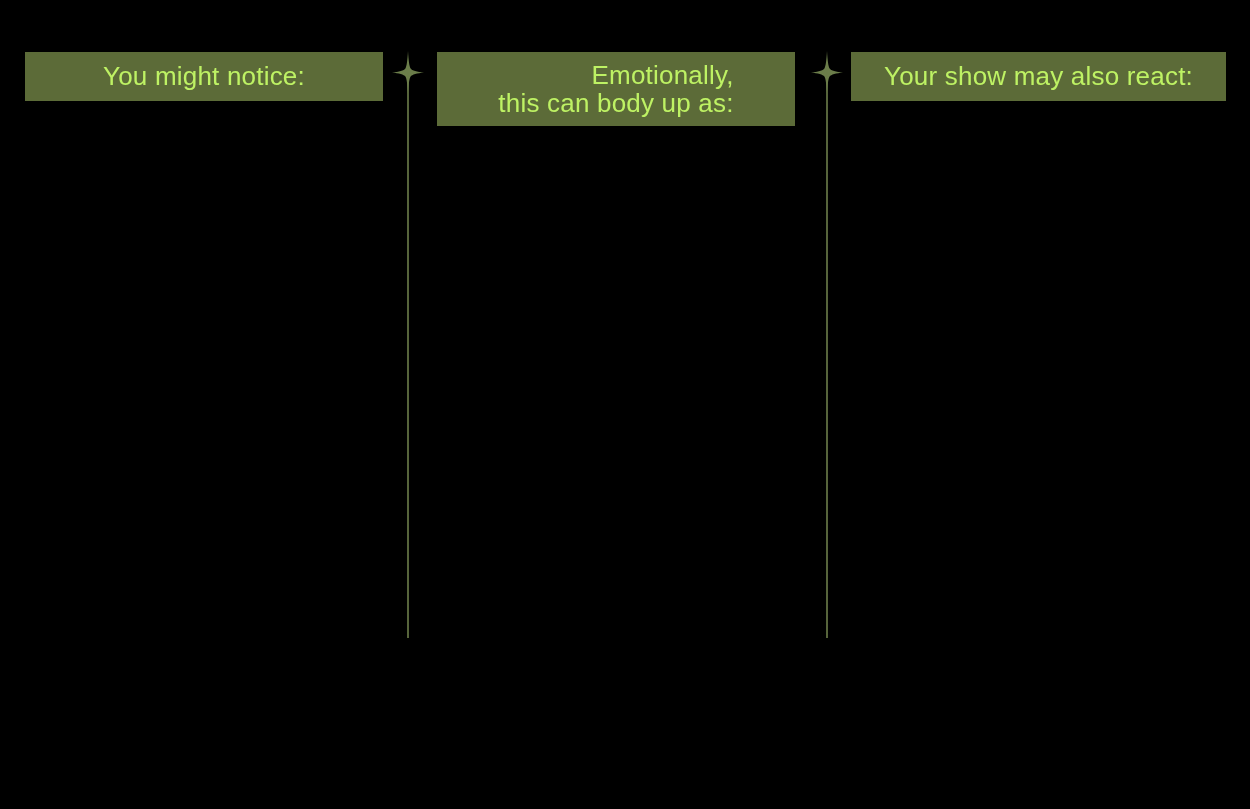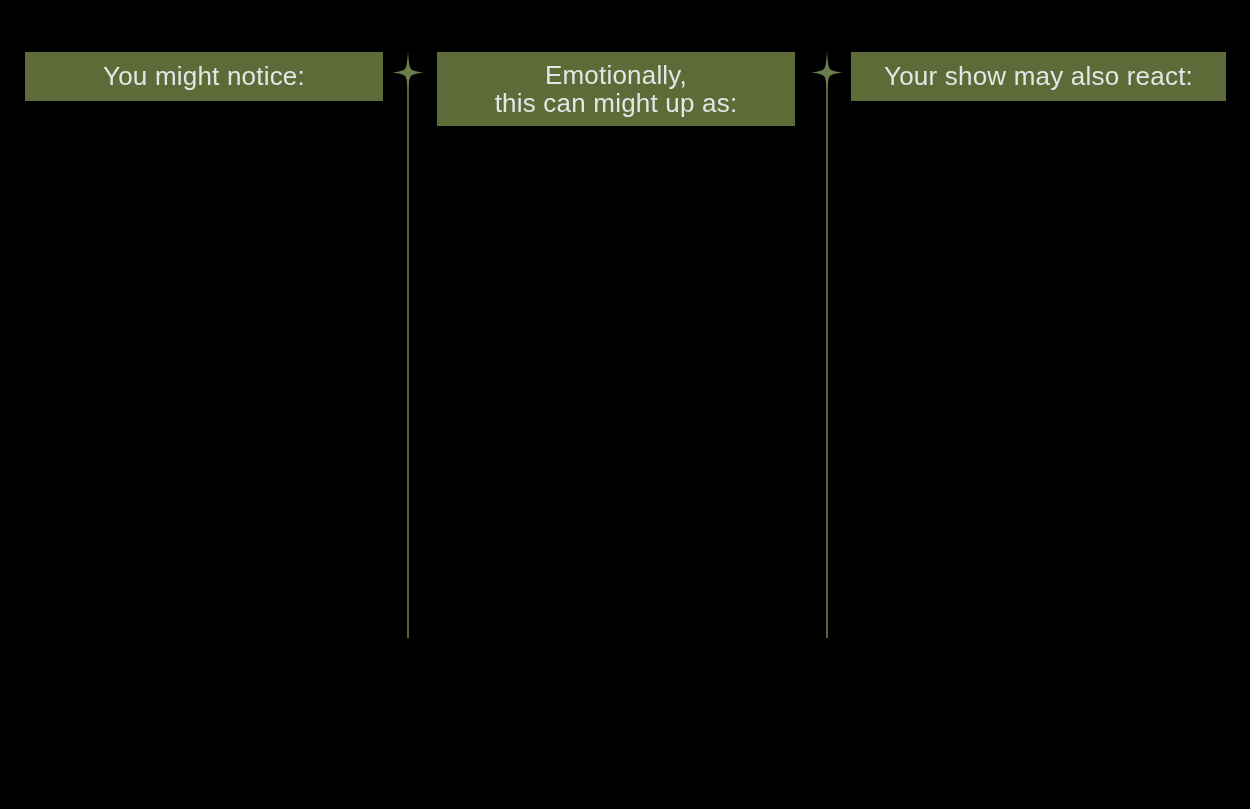--- a/index.html
+++ b/index.html
@@ -25,26 +25,26 @@
   
   .header-bar {
     position: absolute;
     background: #5c6b38;
     display: flex;
     align-items: center;
     justify-content: center;
     box-sizing: border-box;
   }
   .header-text {
-    color: #e5e5e5;
+    color: #bef264;
     font-family: "Liberation Sans", sans-serif;
     font-size: 26px;
     font-weight: 400;
     line-height: 1.08;
-    text-align: center;
+    text-align: right;
     letter-spacing: 0.2px;
     white-space: pre-line;
   }
 
   
   #col-1-header {
     left: 25px;
     top: 52px;
     width: 358px;
     height: 49px;
@@ -120,21 +120,21 @@
                C13.0 24.4 8.0 23.4 1 22.5
                C8.0 21.6 13.0 20.6 14.4 18.4
                C15.8 16.2 16.4 10.5 17 1 Z" fill="#6b7d4a"></path>
 
       <rect x="16.2" y="22" width="1.6" height="566" fill="#6b7d4a"></rect>
     </svg>
   </div>
 
   <div class="header-bar" id="col-2-header">
     <div class="header-text">Emotionally,
-this can might up as:</div>
+this can body up as:</div>
   </div>
   <div class="column-body" id="col-2-body"></div>
 
   <div class="divider" id="divider-2">
     <svg viewBox="0 0 34 590" xmlns="http://www.w3.org/2000/svg">
       <path d="M17 1
                C17.6 10.5 18.2 16.2 19.6 18.4
                C21.0 20.6 26.0 21.6 33 22.5
                C26.0 23.4 21.0 24.4 19.6 26.6
                C18.2 28.8 17.6 34.5 17 44

